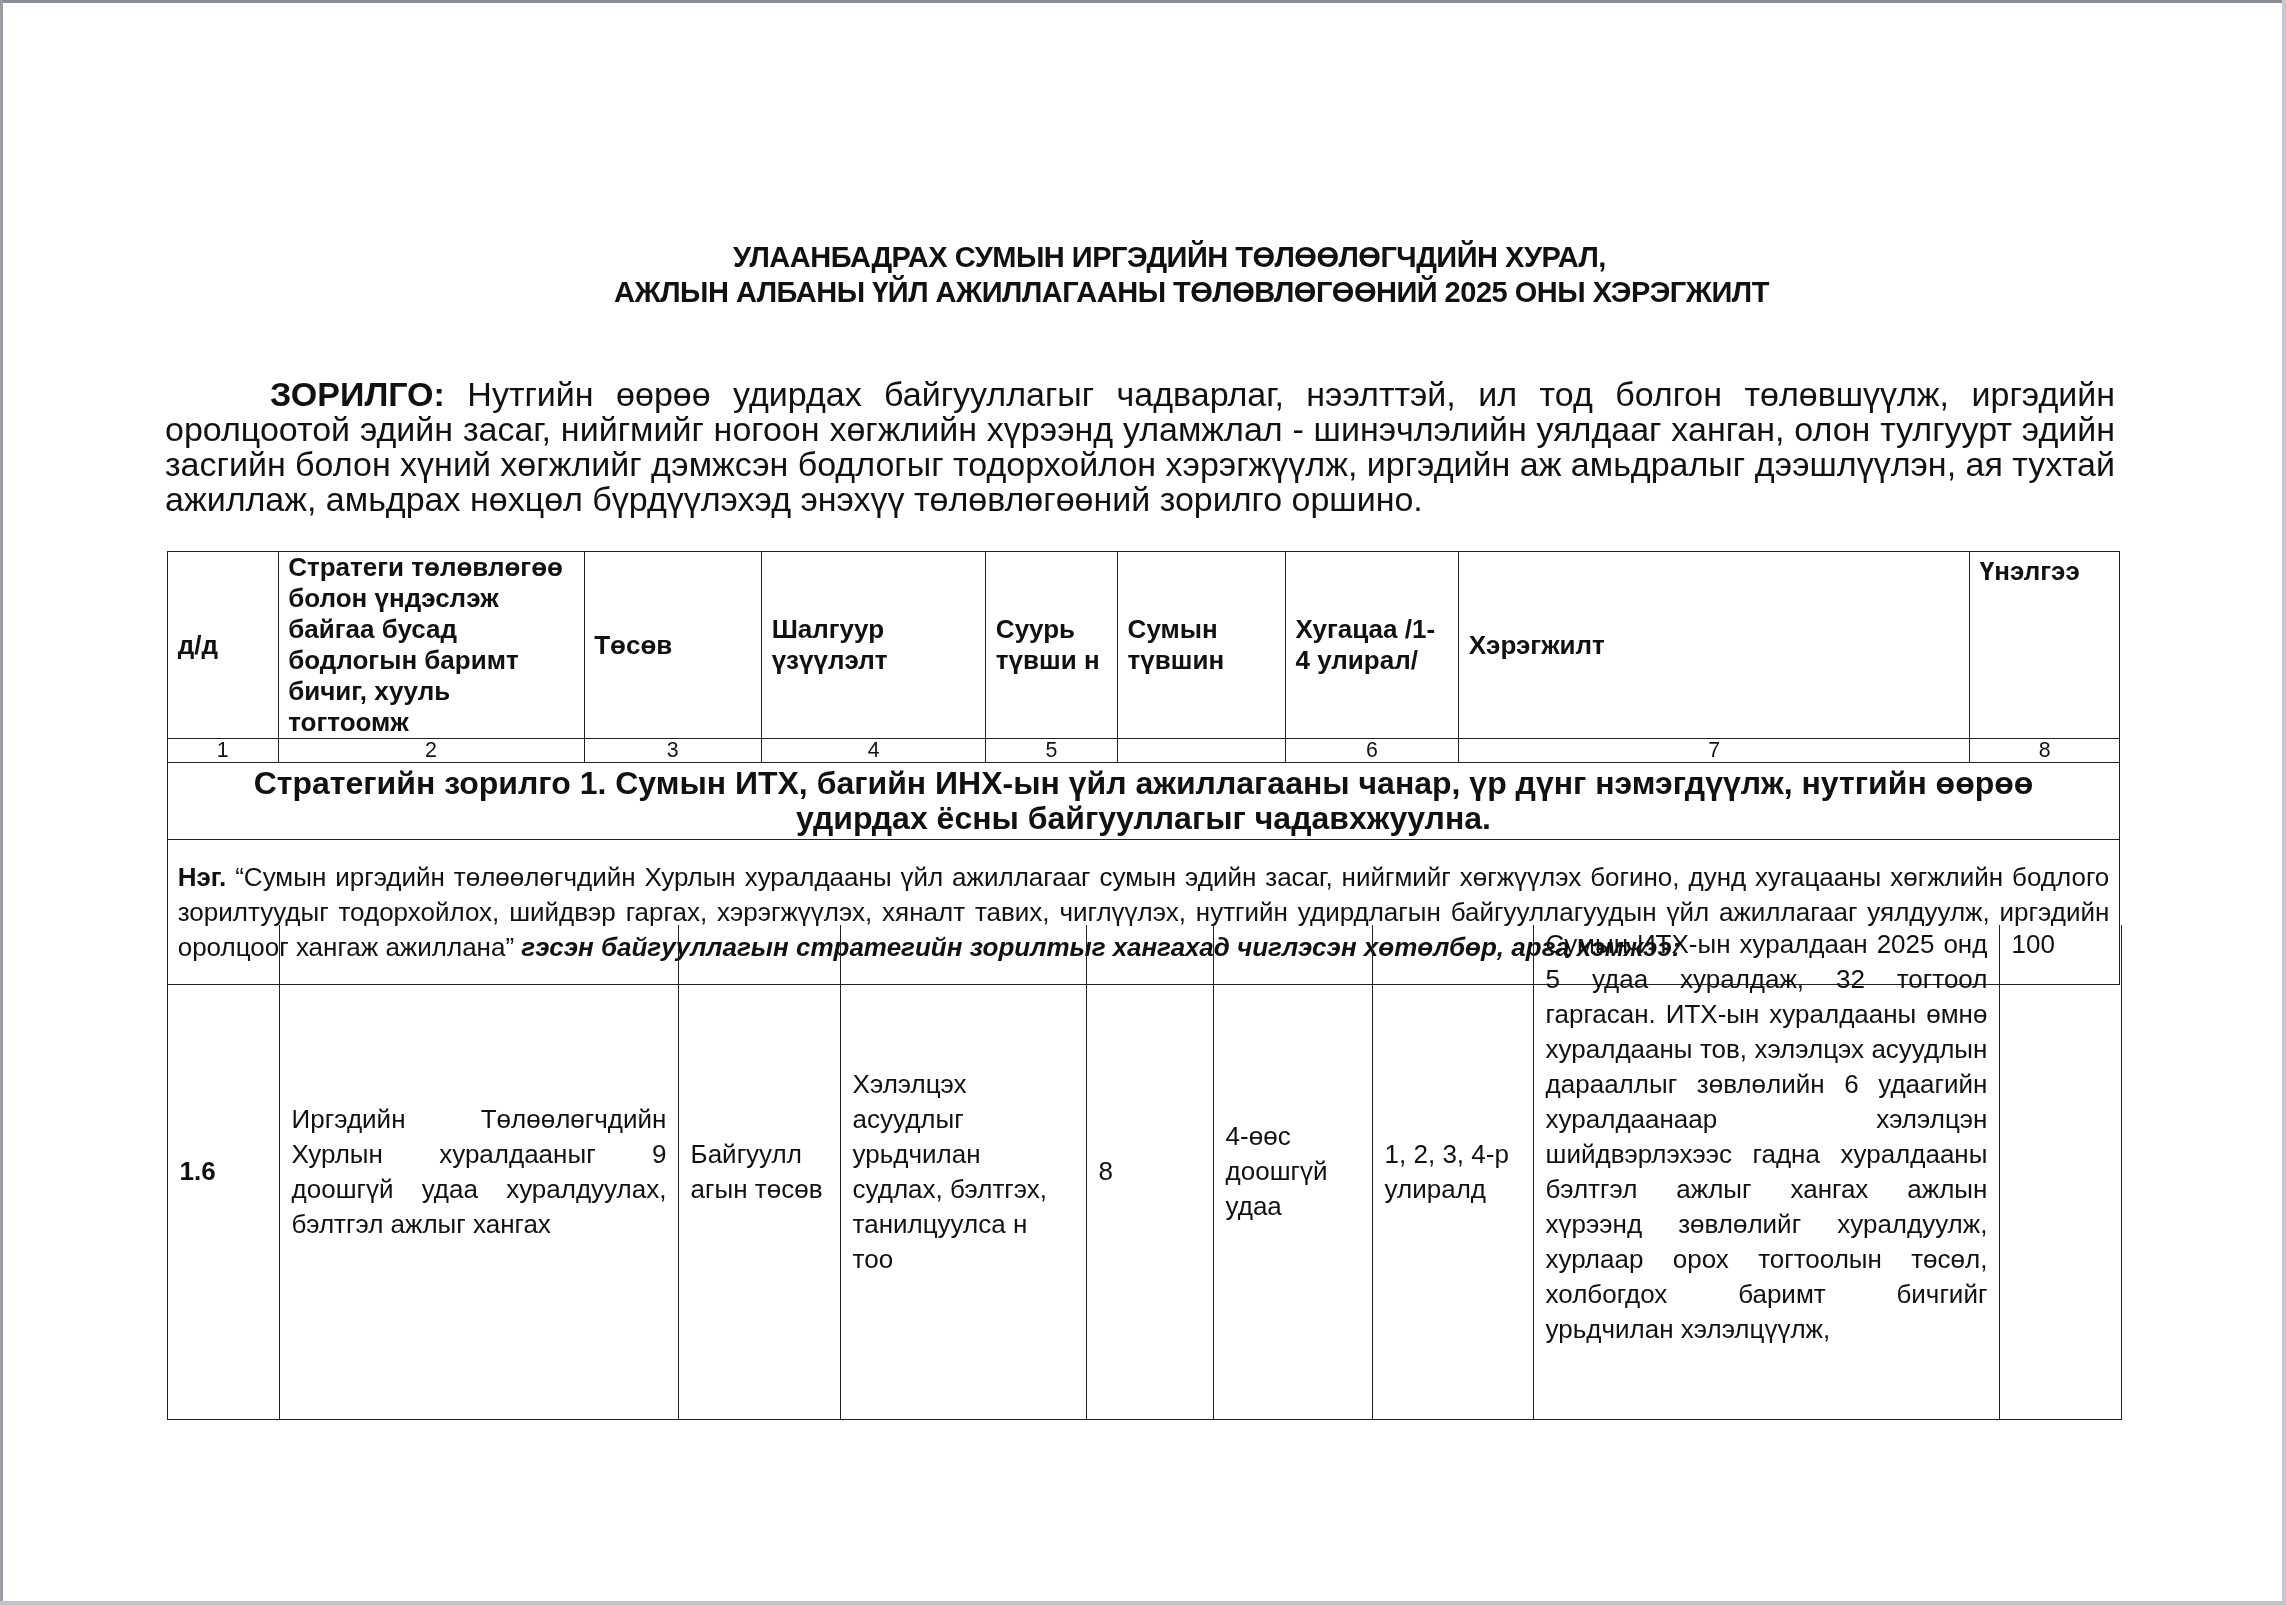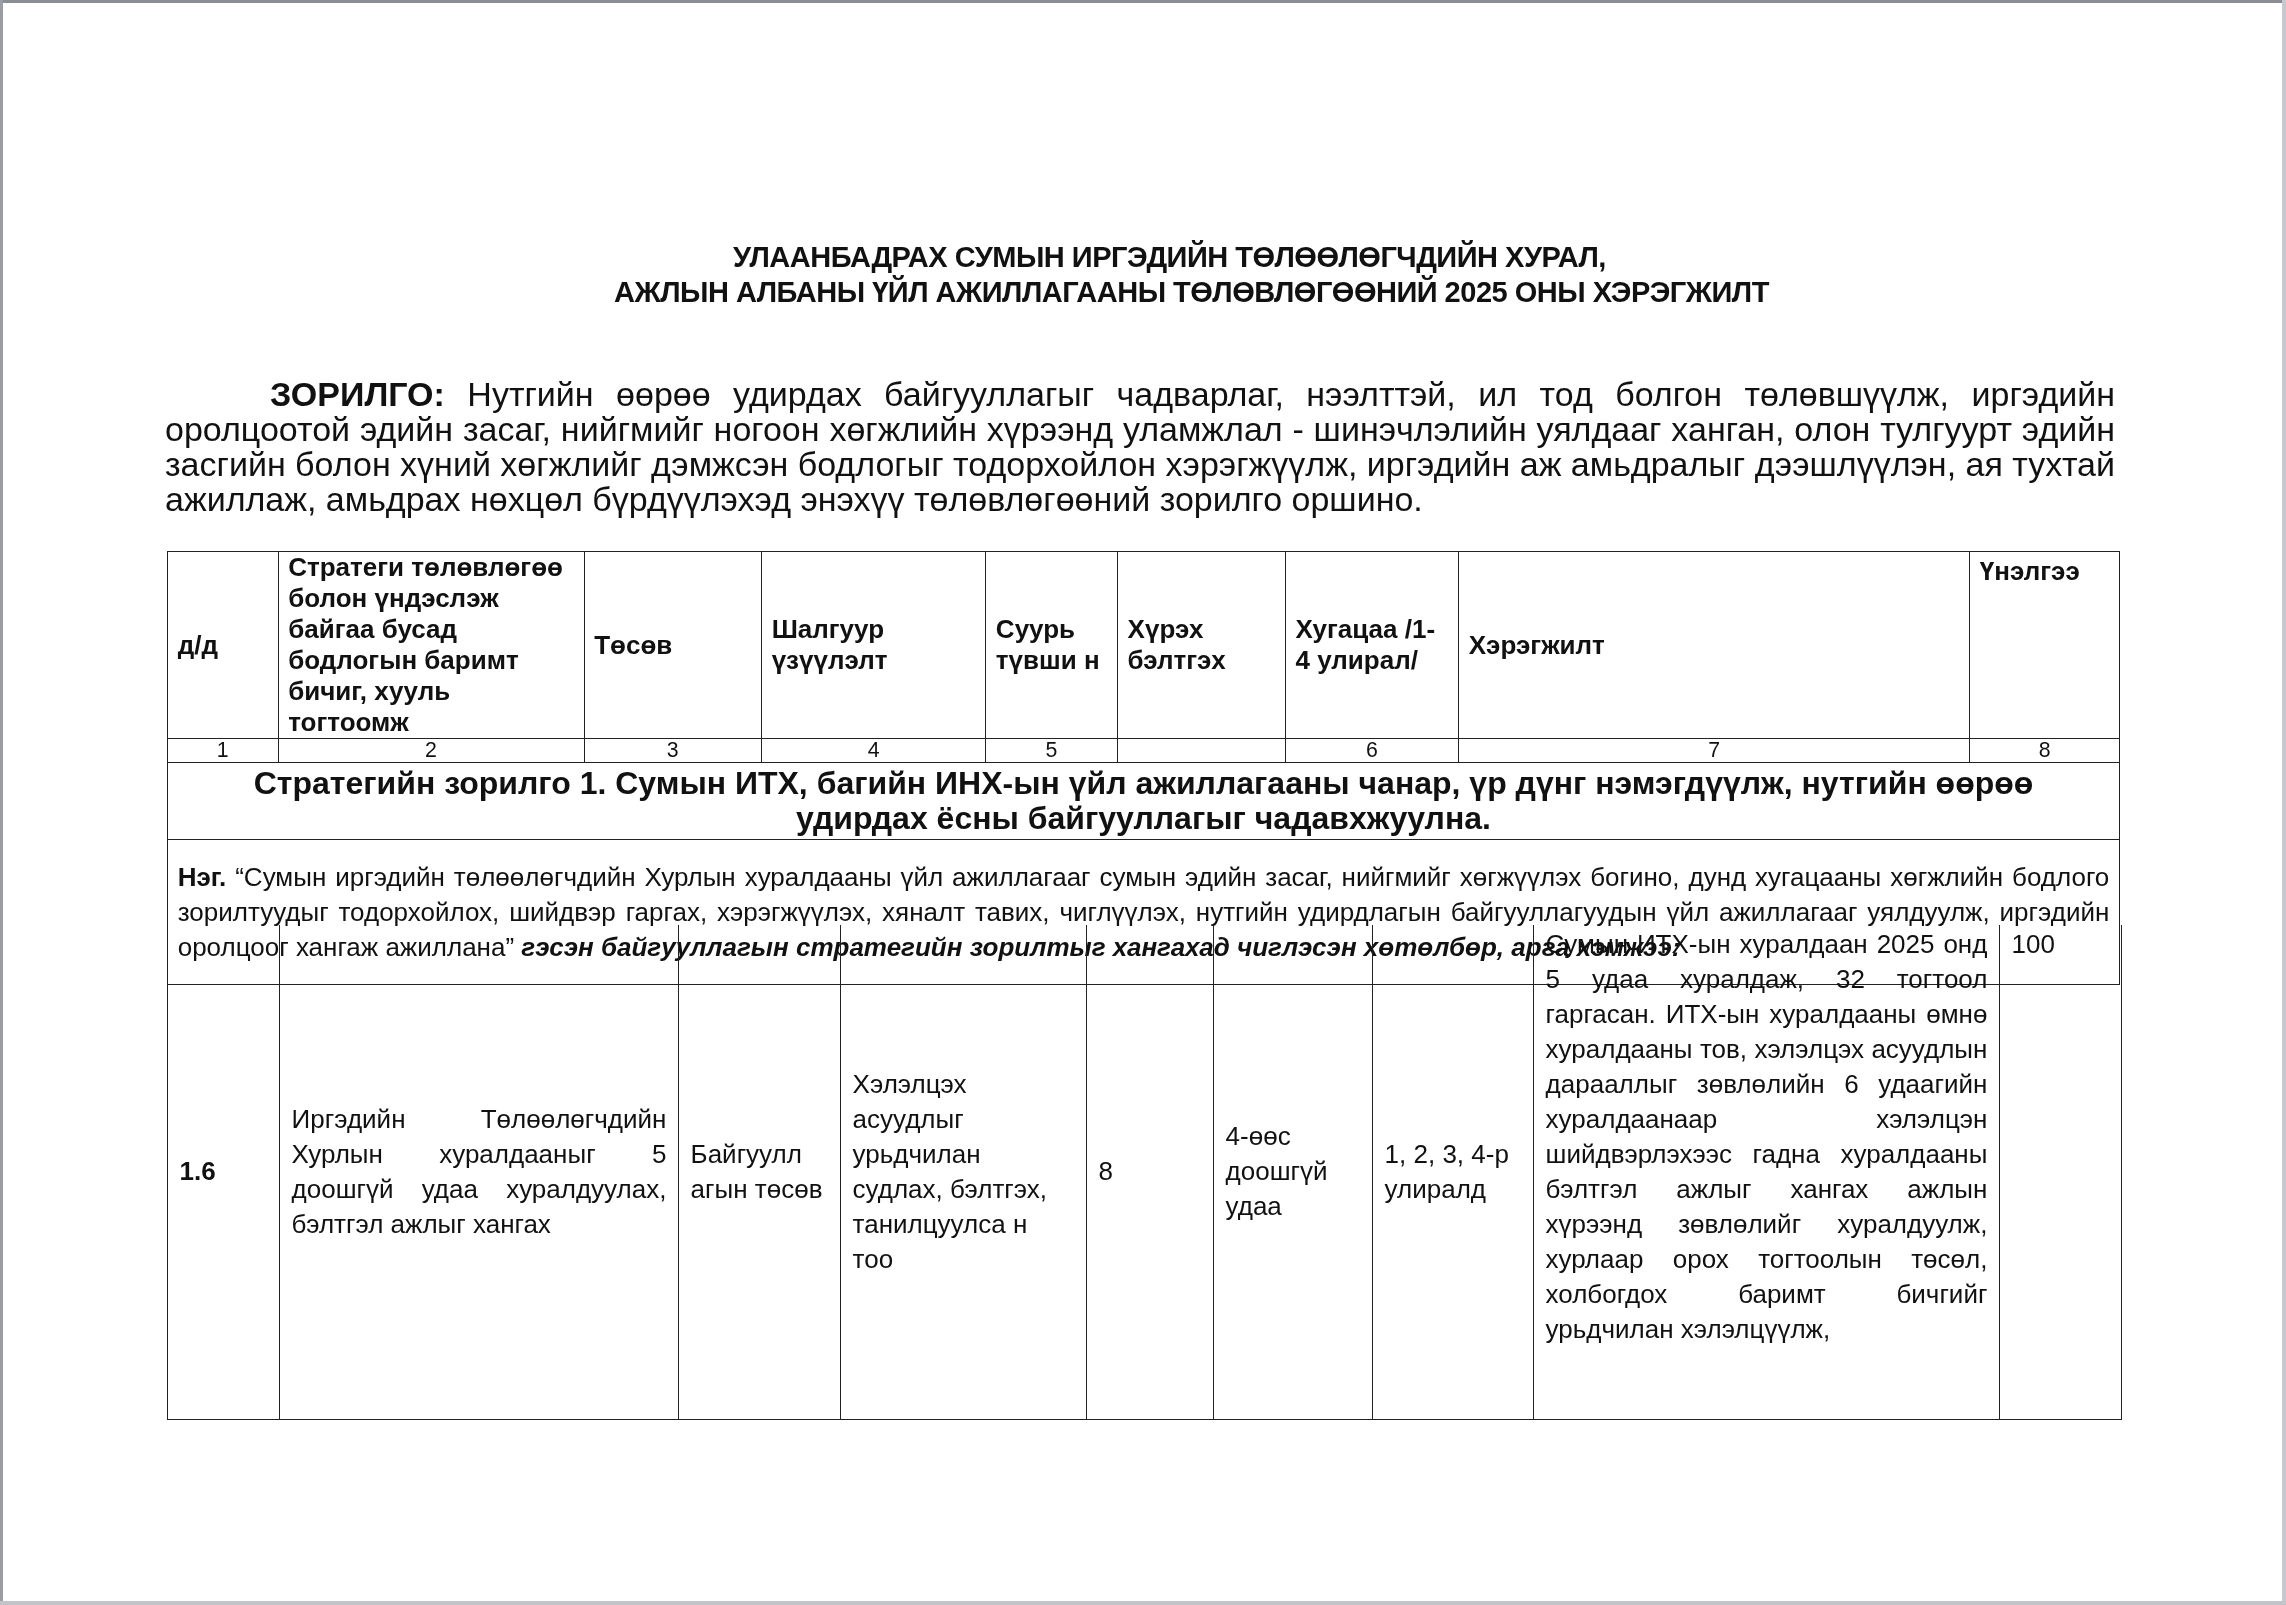--- a/index.html
+++ b/index.html
@@ -93,21 +93,21 @@
       <col style="width:481px">
       <col style="width:141px">
   </colgroup>
   <tbody>
       <tr class="hdr">
     <td>д/д</td>
     <td>Стратеги төлөвлөгөө болон үндэслэж байгаа бусад бодлогын баримт бичиг, хууль тогтоомж</td>
     <td>Төсөв</td>
     <td>Шалгуур үзүүлэлт</td>
     <td>Суурь түвши н</td>
-    <td>Хүрэх бэлтгэх</td>
+    <td>Сумын түвшин</td>
     <td>Хугацаа /1-4 улирал/</td>
     <td>Хэрэгжилт</td>
     <td class="eval">Үнэлгээ</td>
   </tr>
   <tr class="num">
     <td>1</td>
     <td>2</td>
     <td>3</td>
     <td>4</td>
     <td>5</td>
@@ -148,21 +148,21 @@
       <col style="width:246px">
     <col style="width:127px">
       <col style="width:159px">
       <col style="width:161px">
       <col style="width:466px">
       <col style="width:122px">
   </colgroup>
   <tbody>
       <tr>
     <td class="col-id">1.6</td>
-    <td class="col-doc">Иргэдийн Төлөөлөгчдийн Хурлын хуралдааныг 5 доошгүй удаа хуралдуулах, бэлтгэл ажлыг хангах</td>
+    <td class="col-doc">Иргэдийн Төлөөлөгчдийн Хурлын хуралдааныг 9 доошгүй удаа хуралдуулах, бэлтгэл ажлыг хангах</td>
     <td>Байгуулл агын төсөв</td>
     <td>Хэлэлцэх асуудлыг урьдчилан судлах, бэлтгэх, танилцуулса н тоо</td>
     <td>8</td>
     <td>4-өөс доошгүй удаа</td>
     <td>1, 2, 3, 4-р улиралд</td>
     <td class="col-impl">Сумын ИТХ-ын хуралдаан 2025 онд 5 удаа хуралдаж, 32 тогтоол гаргасан. ИТХ-ын хуралдааны өмнө хуралдааны тов, хэлэлцэх асуудлын дарааллыг зөвлөлийн 6 удаагийн хуралдаанаар хэлэлцэн шийдвэрлэхээс гадна хуралдааны бэлтгэл ажлыг хангах ажлын хүрээнд зөвлөлийг хуралдуулж, хурлаар орох тогтоолын төсөл, холбогдох баримт бичгийг урьдчилан хэлэлцүүлж,</td>
     <td class="col-eval">100</td>
   </tr>
 </tbody>
   </table>

